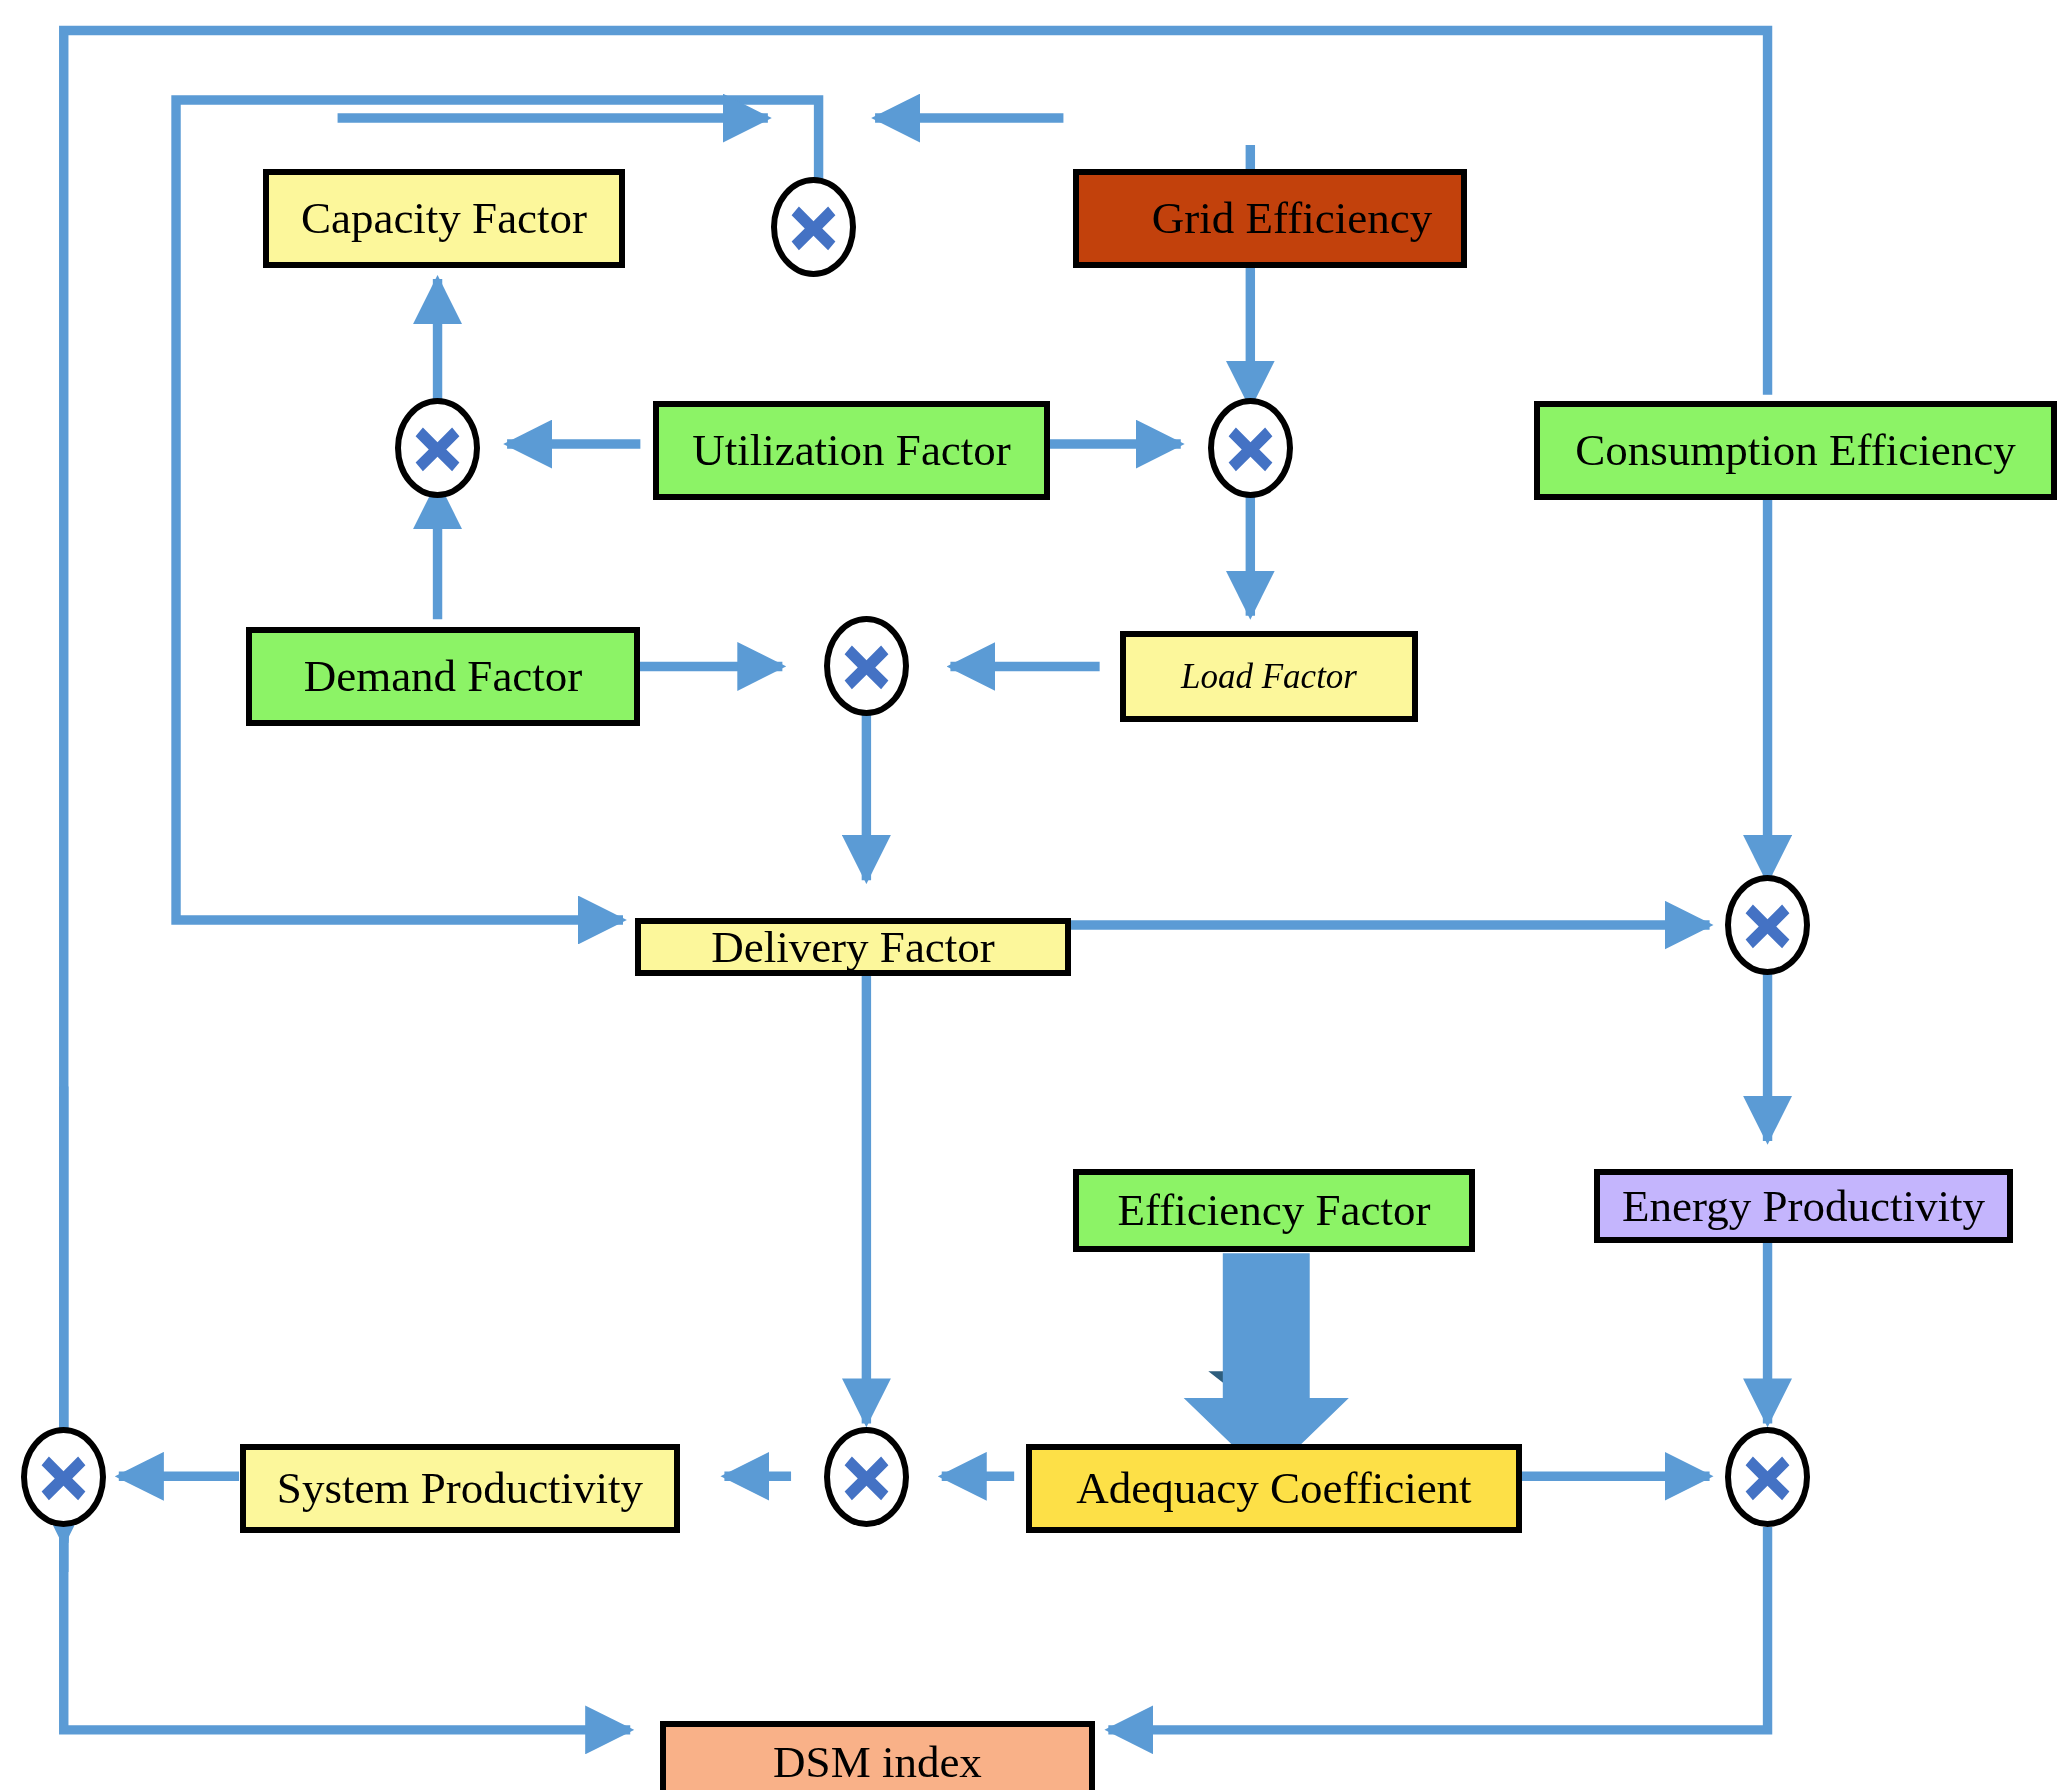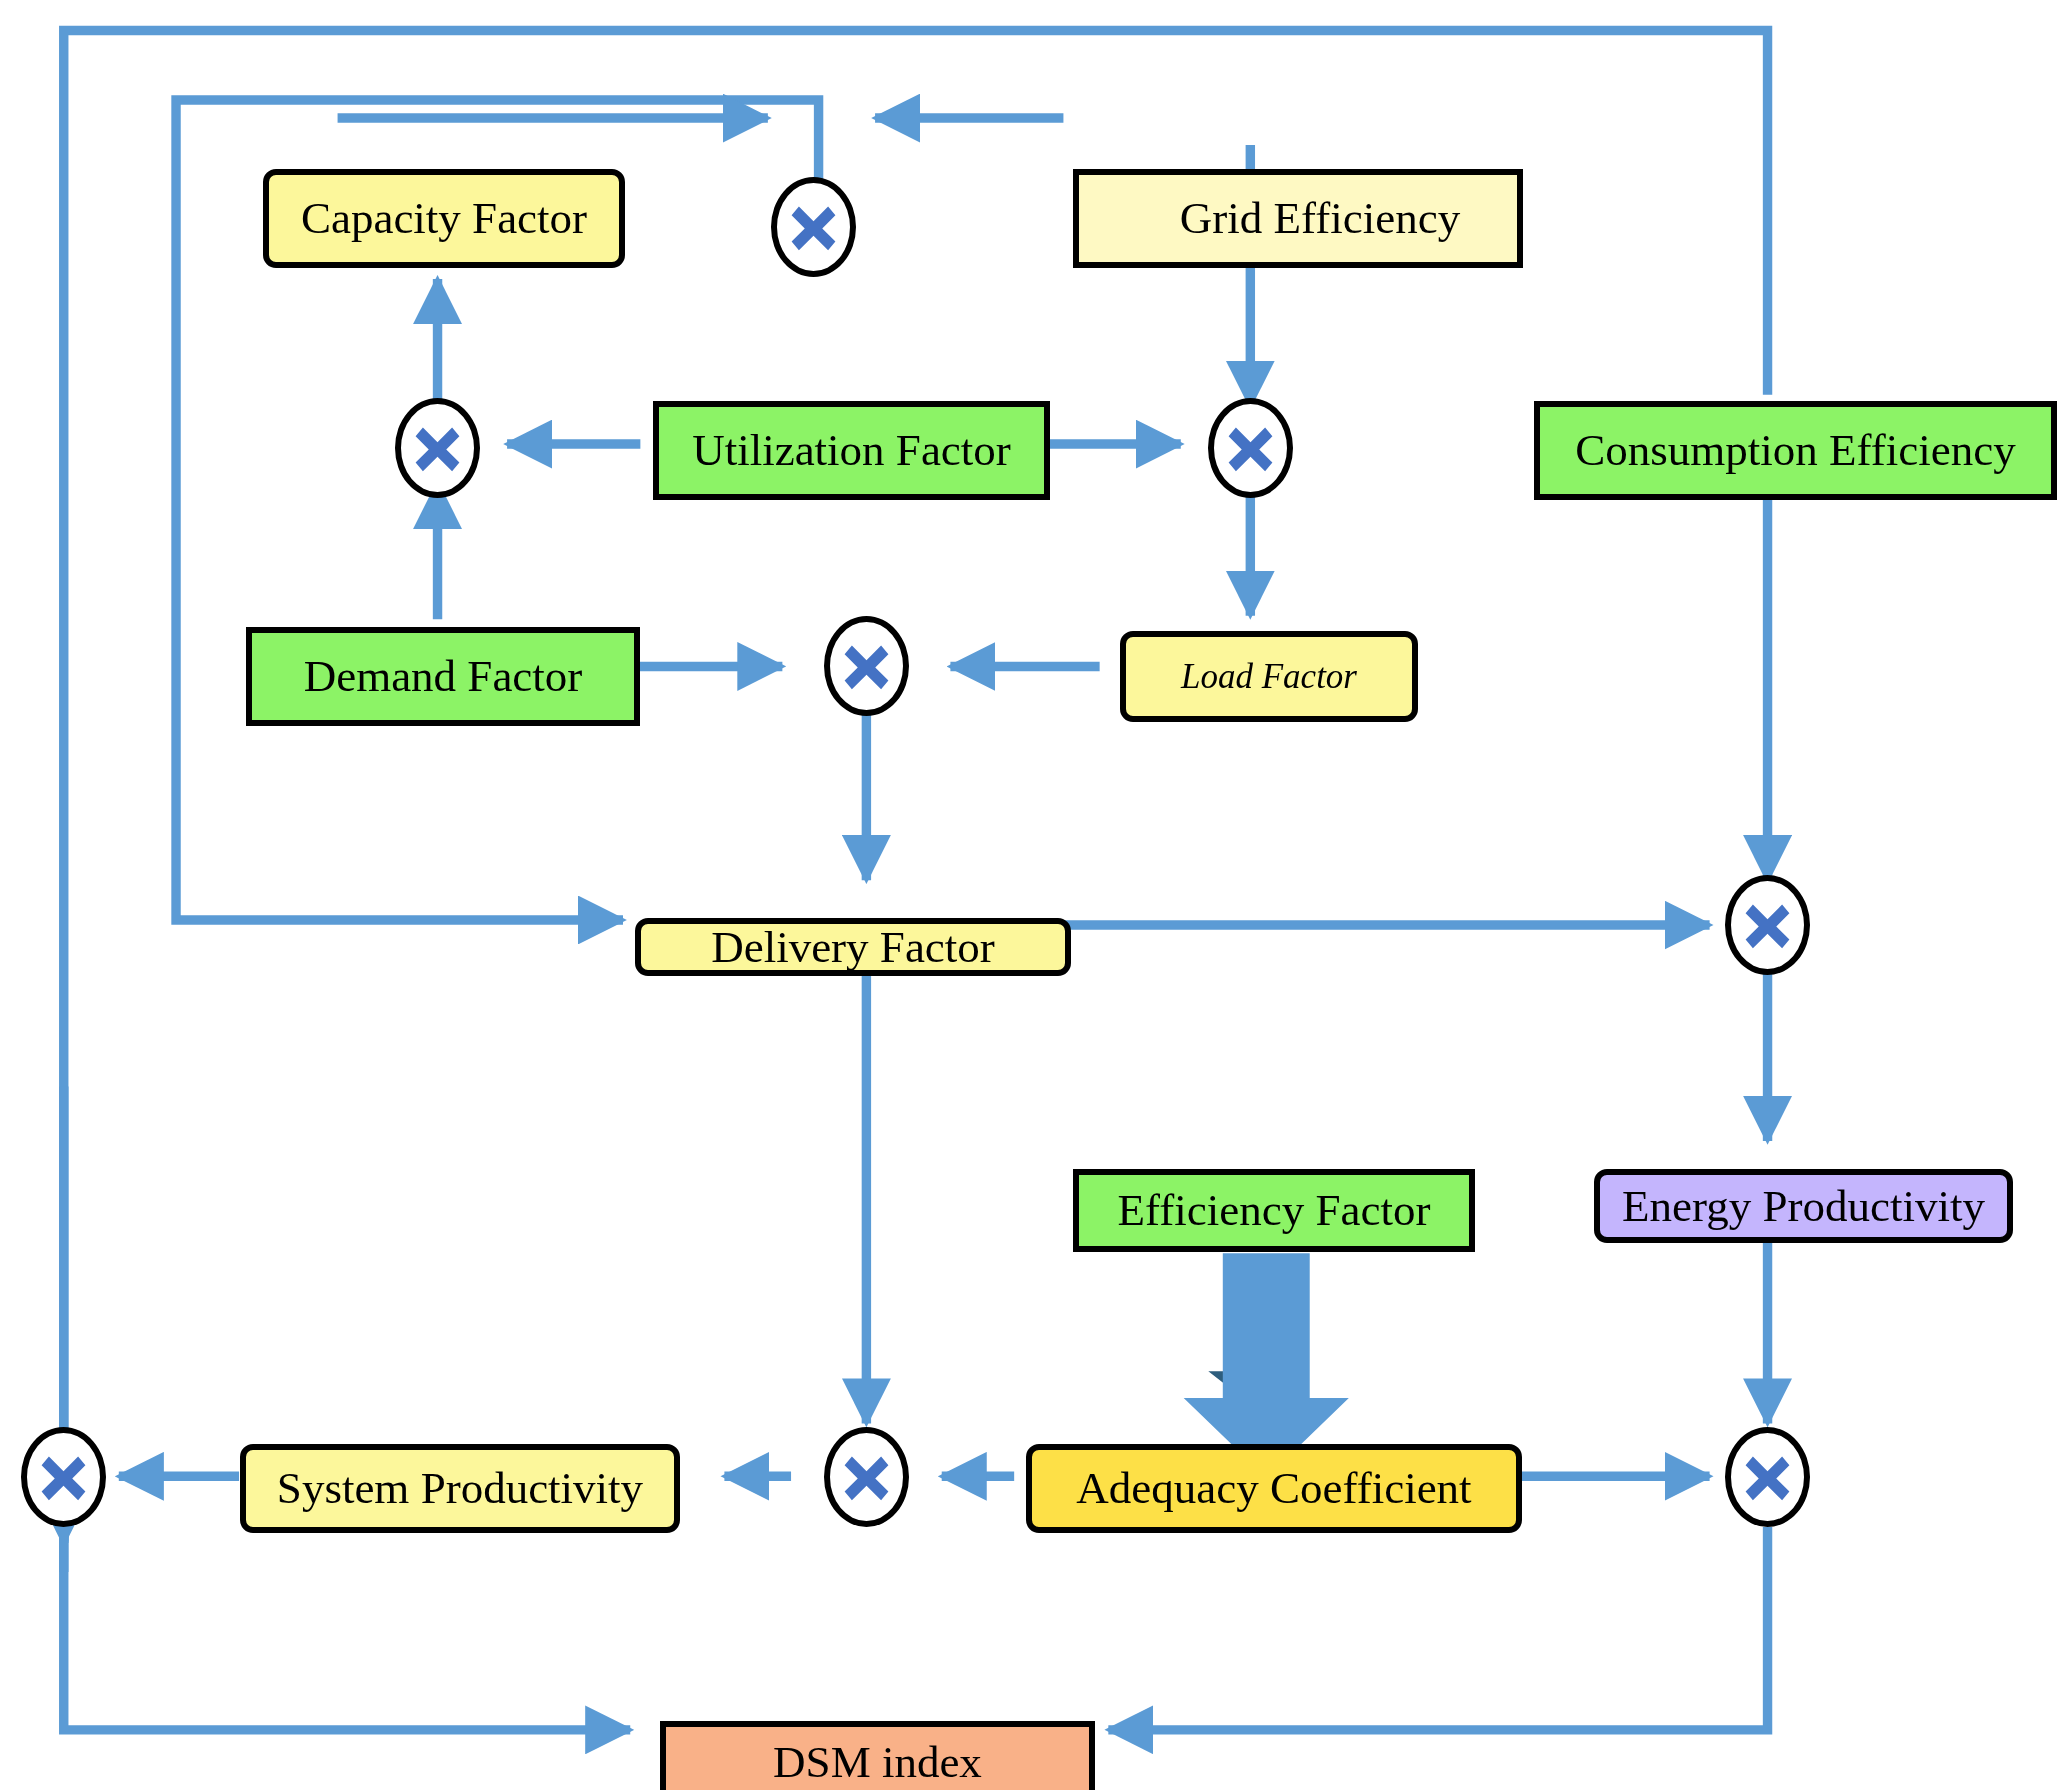--- a/index.html
+++ b/index.html
@@ -5,21 +5,21 @@
 <style>
   html,body{margin:0;padding:0;background:#ffffff;}
   body{font-family:"Liberation Serif", serif;}
   #stage{position:relative;width:2066px;height:1790px;background:#fff;overflow:hidden;}
   #wires{position:absolute;left:0;top:0;width:2066px;height:1790px;}
   .node{position:absolute;box-sizing:border-box;border:6.5px solid #000000;
         display:flex;align-items:center;justify-content:center;
         font-family:"Liberation Serif", serif;color:#000;
         font-size:45px;line-height:1;white-space:nowrap;}
   .node.green{background:#8CF366;}
-  .node.yellow{background:#FCF79B;border-radius:13px;}
+  .node.yellow{background:#FCF79B;}
   .node.orange{background:#F9B188;}
   .mulnode{position:absolute;box-sizing:border-box;border:6.5px solid #000000;
         border-radius:50%;background:#ffffff;
         display:flex;align-items:center;justify-content:center;}
   .mulnode .x{display:block;width:100%;height:100%;}
 </style>
 </head>
 <body>
 
 <div id="stage">
@@ -88,21 +88,21 @@
     <g>
       <path d="M 1631 1735 L 1716 1735 L 1716 1893 L 1668 1893 L 1745 1953 L 1805 1905 L 1805 1735 z" fill="#2E5E7E"></path>
       <path d="M 1688 1730 L 1808 1730 L 1808 1930 L 1862 1930 L 1748 2040 L 1634 1930 L 1688 1930 z" fill="#5B9BD5"></path>
     </g>
   </svg>
 
   <div class="node yellow" style="left: 263px; top: 169px; width: 362px; height: 99px; background: rgb(252, 247, 155); border-color: rgb(0, 0, 0);">
       <span style="font-size: 45px;">Capacity Factor</span>
     </div>
 
-  <div class="node green" style="left: 1073px; top: 169px; width: 450px; height: 99px; background: #fef9c3; border-color: rgb(0, 0, 0); padding-left: 44px;">
+  <div class="node green" style="left: 1073px; top: 169px; width: 394px; height: 99px; background: #c2410c; border-color: rgb(0, 0, 0); padding-left: 44px;">
       <span style="font-size: 45px;">Grid Efficiency</span>
     </div>
 
   <div class="node green" style="left: 653px; top: 401px; width: 397px; height: 99px; background: rgb(140, 243, 102); border-color: rgb(0, 0, 0);">
       <span style="font-size: 45px;">Utilization Factor</span>
     </div>
 
   <div class="node green" style="left: 1534px; top: 401px; width: 523px; height: 99px; background: rgb(140, 243, 102); border-color: rgb(0, 0, 0);">
       <span style="font-size: 45px;">Consumption Efficiency</span>
     </div>

